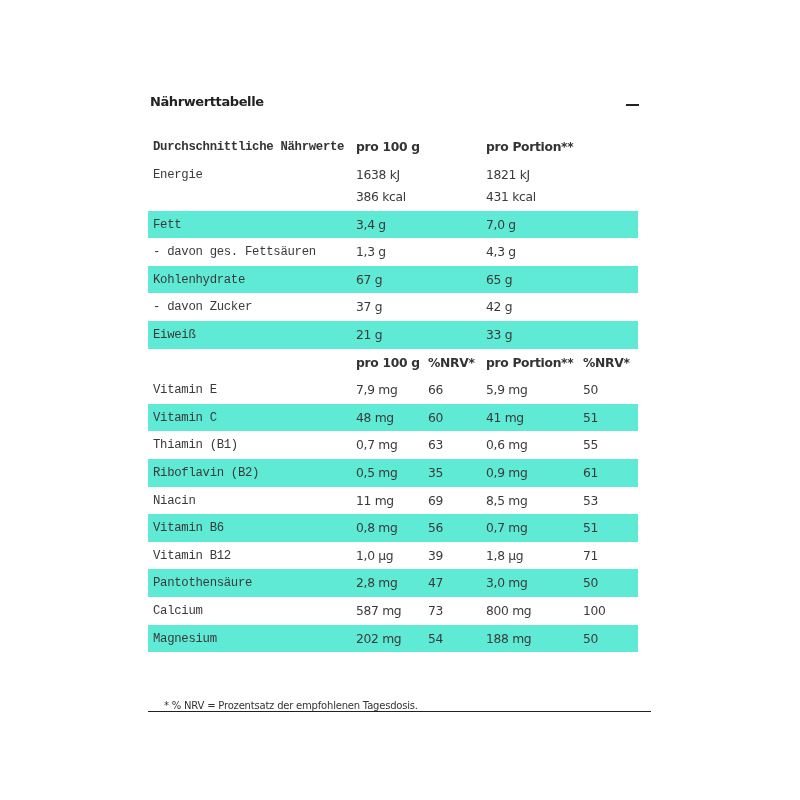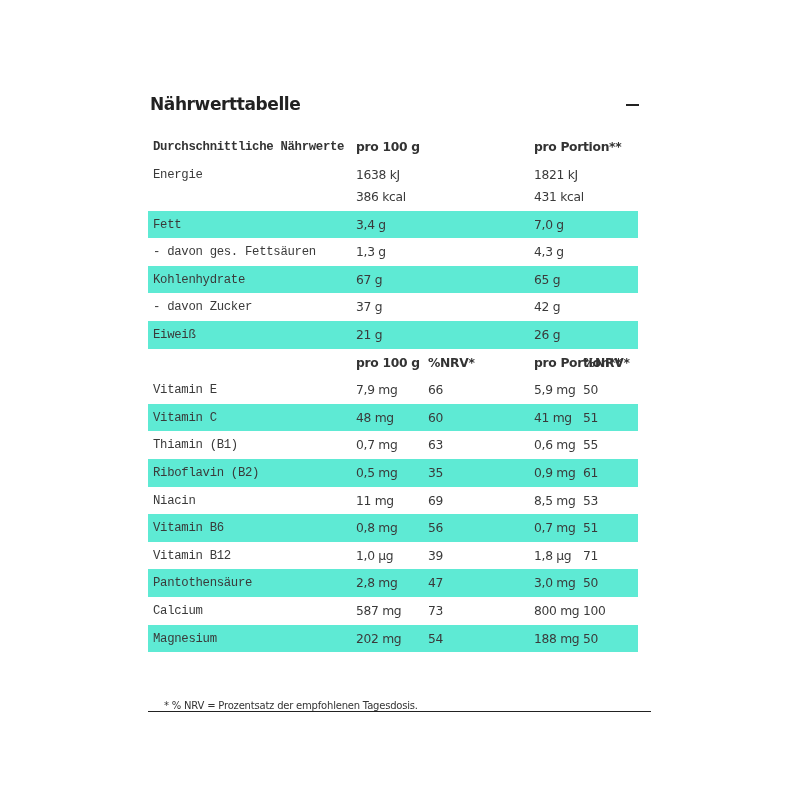--- a/index.html
+++ b/index.html
@@ -1,28 +1,28 @@
 <!DOCTYPE html>
 <html><head>
   <meta charset="utf-8">
   <style>
     html, body { margin: 0; padding: 0; background: #ffffff; }
     body { width: 800px; height: 800px; position: relative; font-family: "DejaVu Sans", sans-serif; color: #3a3a3a; overflow: hidden; }
     .panel { position: absolute; left: 148px; top: 92px; width: 504px; }
-    .title { position: absolute; left: 2px; top: 2px; font-size: 17px; font-weight: bold; color: #222; letter-spacing: -0.4px; }
+    .title { position: absolute; left: 2px; top: 2px; font-size: 13px; font-weight: bold; color: #222; letter-spacing: -0.4px; }
     .collapse { position: absolute; left: 478px; top: 12px; width: 13px; height: 1.5px; background: #222; cursor: pointer; }
     .table { position: absolute; left: 0; top: 41px; width: 490px; }
     .row { position: relative; height: 27.6px; font-size: 12.3px; letter-spacing: -0.3px; }
     .row.shaded { background: #5eead4; }
     .row.tall { height: 50px; }
     .cell { position: absolute; top: 7px; white-space: nowrap; }
     .c0 { left: 5px; font-family: Liberation Mono, monospace; }
     .c1 { left: 208px; }
     .c2 { left: 280px; }
-    .c3 { left: 338px; margin-left: 48px; }
+    .c3 { left: 338px; }
     .c4 { left: 435px; }
     .bold { font-weight: bold; color: #333; }
     .sub { position: absolute; top: 29px; white-space: nowrap; }
     .footnote { position: absolute; left: 16px; top: 608px; font-size: 10px; color: #333; letter-spacing: -0.2px; }
     .rule { position: absolute; left: 0; top: 619px; width: 503px; height: 1px; background: #222; }
   </style>
 </head>
 <body>
 
 <div class="panel">
@@ -61,21 +61,21 @@
       <span class="cell c3">65 g</span>
     </div>
     <div class="row">
       <span class="cell c0">- davon Zucker</span>
       <span class="cell c1">37 g</span>
       <span class="cell c3">42 g</span>
     </div>
     <div class="row shaded">
       <span class="cell c0">Eiweiß</span>
       <span class="cell c1">21 g</span>
-      <span class="cell c3">26 g</span>
+      <span class="cell c3">33 g</span>
     </div>
 
     <div class="row">
       <span class="cell c1 bold">pro 100 g</span>
       <span class="cell c2 bold">%NRV*</span>
       <span class="cell c3 bold">pro Portion**</span>
       <span class="cell c4 bold">%NRV*</span>
     </div>
 
     <div class="row">

